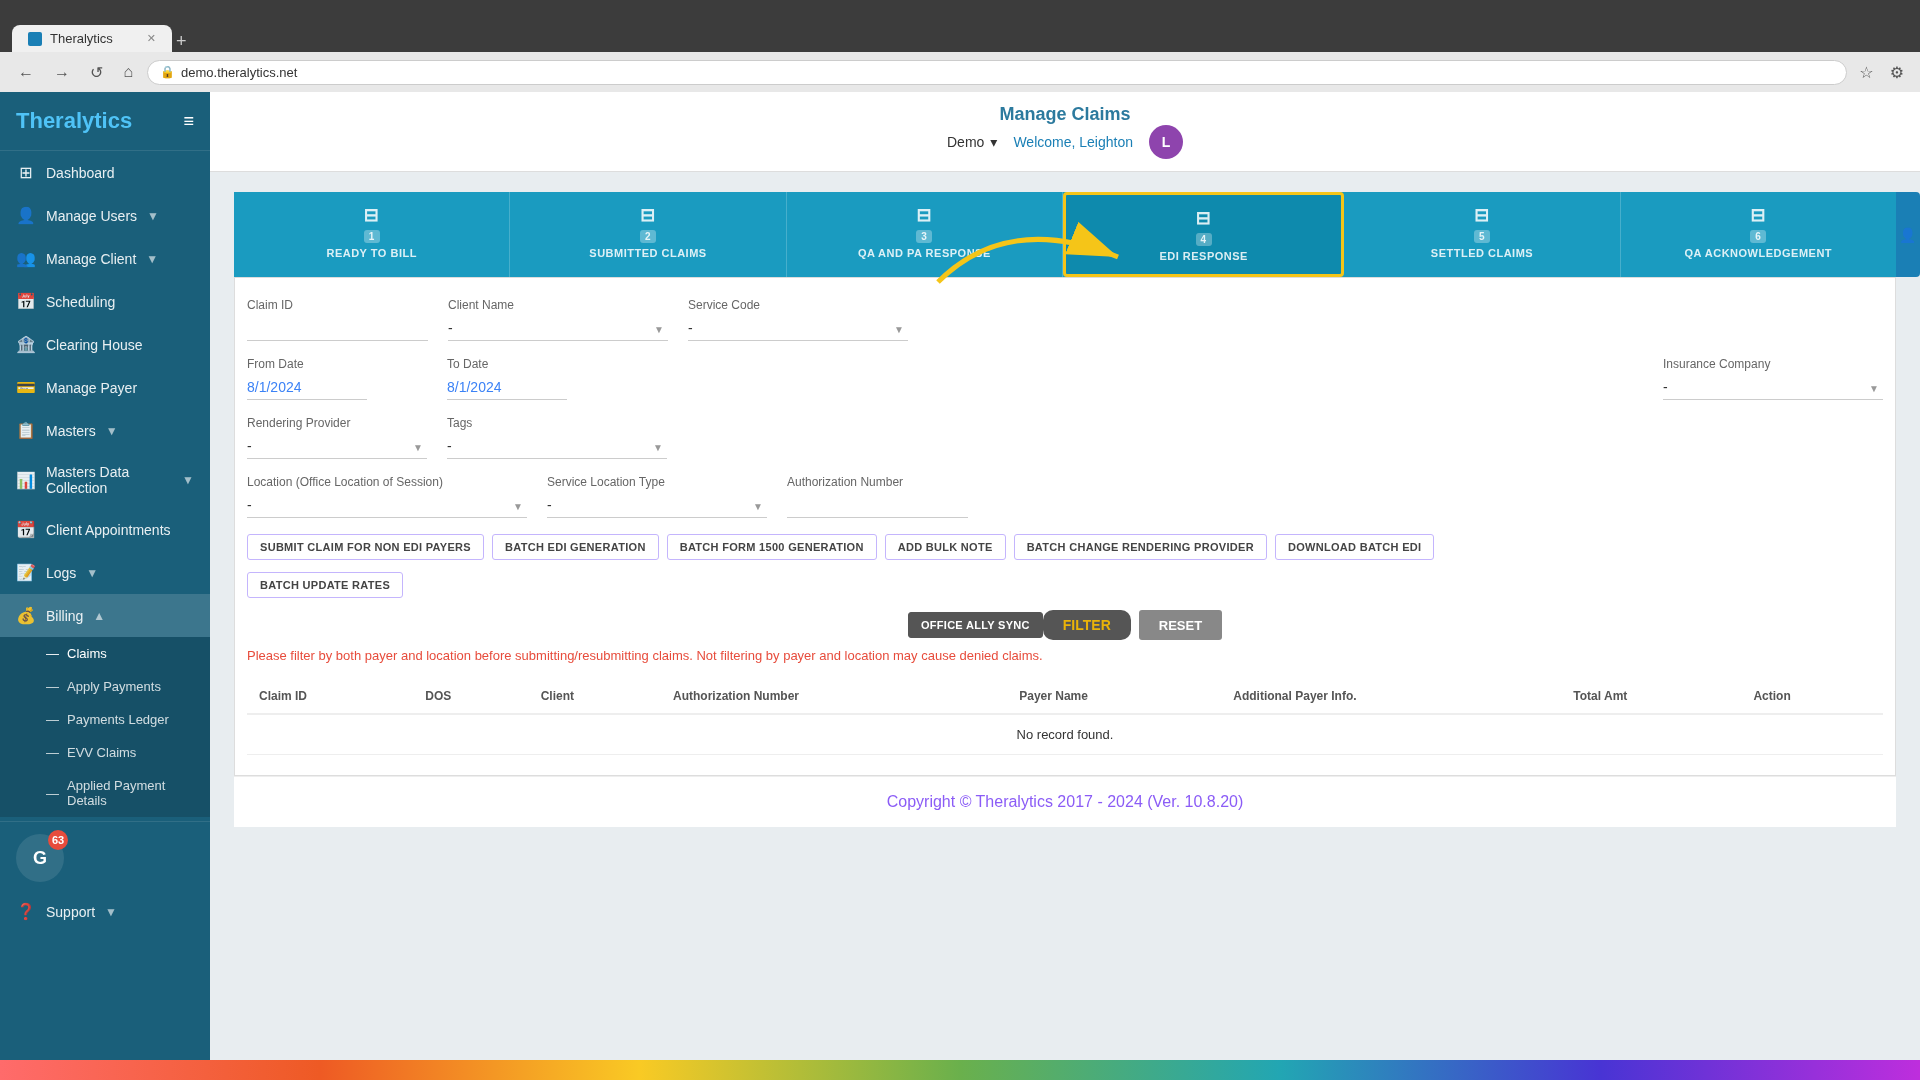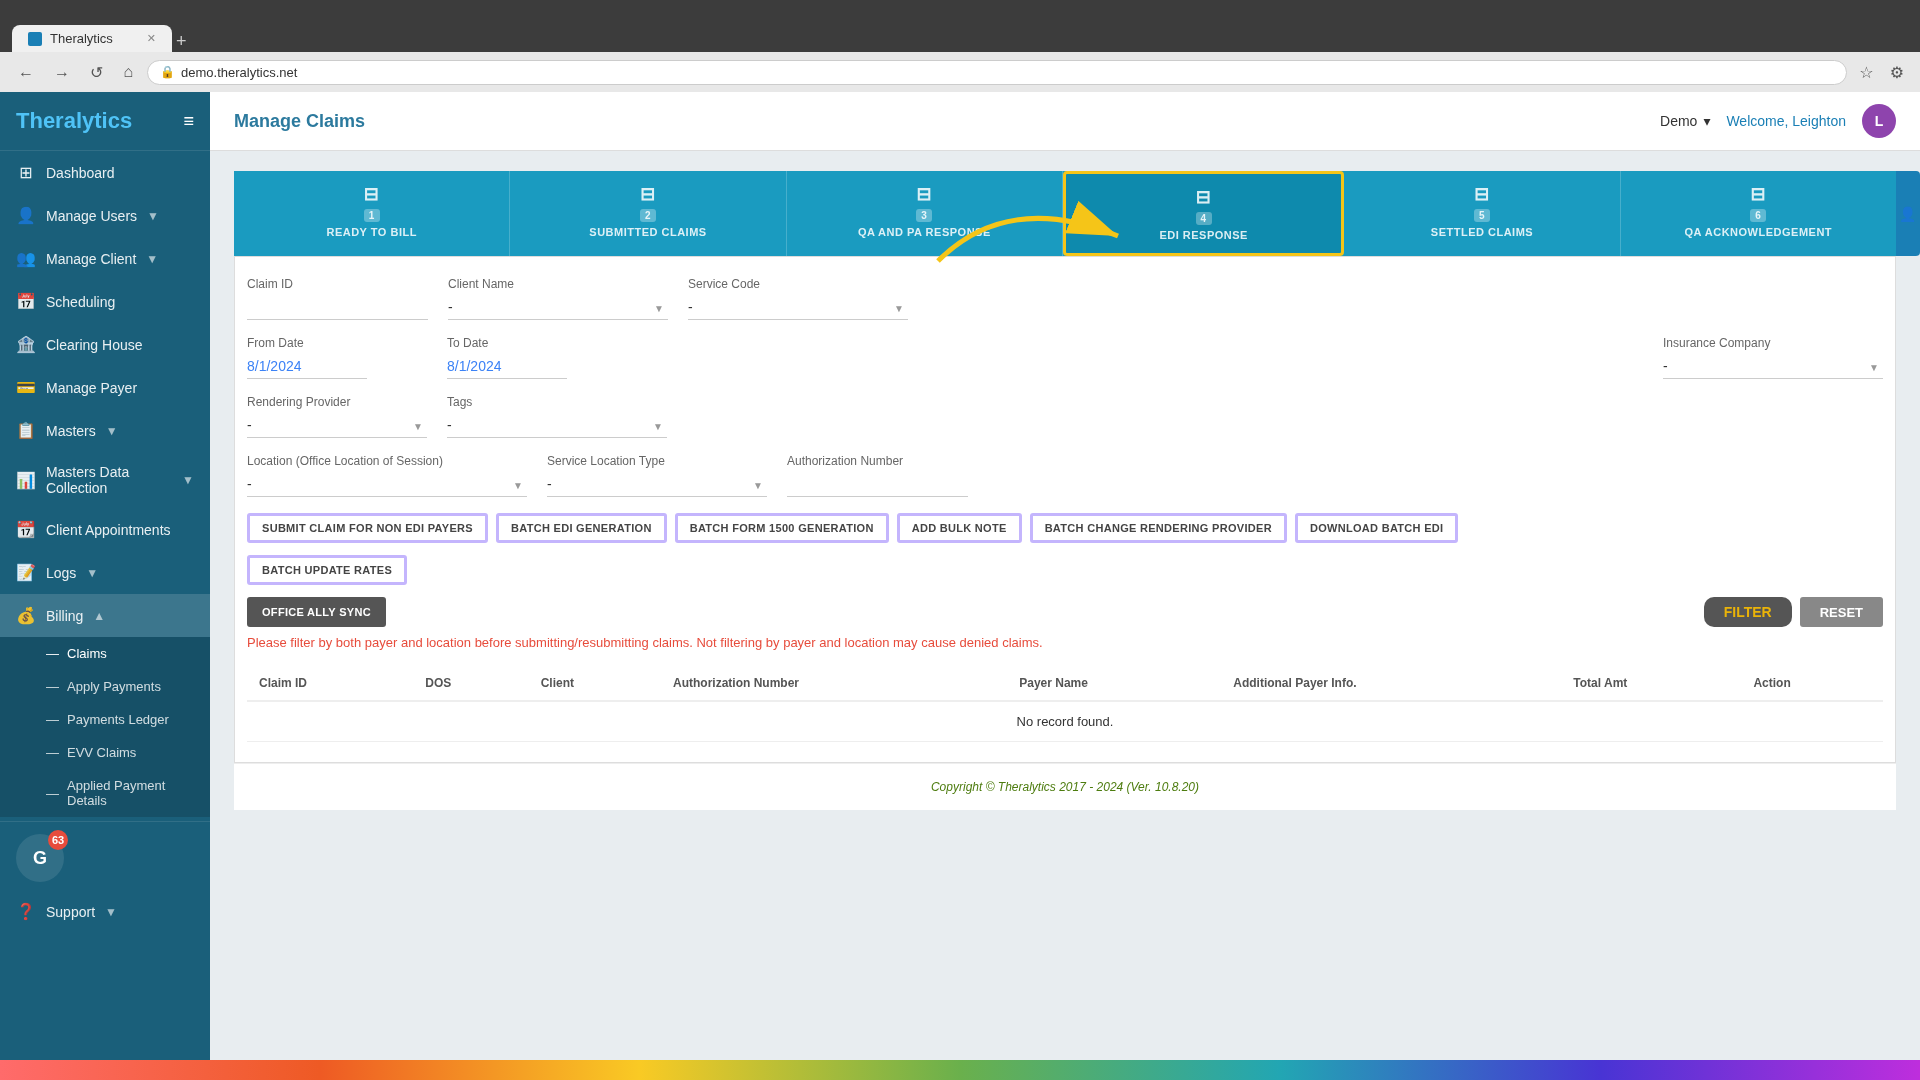--- a/index.html
+++ b/index.html
@@ -39,21 +39,21 @@
     .sidebar-sub-item { padding: 9px 16px 9px 46px; font-size: 13px; color: rgba(255,255,255,0.8); cursor: pointer; display: flex; align-items: center; gap: 8px; }
     .sidebar-sub-item.active { color: white; font-weight: 500; }
 
     .sidebar-user-widget { margin: 12px; background: rgba(255,255,255,0.1); border-radius: 50%; width: 48px; height: 48px; display: flex; align-items: center; justify-content: center; font-size: 18px; font-weight: bold; color: white; position: relative; cursor: pointer; }
     .sidebar-user-badge { position: absolute; top: -4px; right: -4px; background: #e74c3c; color: white; border-radius: 50%; width: 20px; height: 20px; font-size: 11px; display: flex; align-items: center; justify-content: center; font-weight: bold; }
 
     
     .main { flex: 1; background: #e8edf0; overflow-y: auto; display: flex; flex-direction: column; }
 
     
-    .header-bar { background: white; padding: 12px 24px; display: flex; align-items: center; justify-content: space-between; border-bottom: 1px solid #ddd; flex-shrink: 0; }
+    .header-bar { background: white; padding: 12px 24px; display: flex; align-items: center; justify-content: space-between; border-bottom: 1px solid #ddd; flex-shrink: 0; flex-direction: column; }
     .header-title { font-size: 18px; font-weight: 600; color: #2c7a9e; }
 
     .header-right { display: flex; align-items: center; gap: 16px; }
     .demo-selector { display: flex; align-items: center; gap: 6px; font-size: 14px; color: #333; cursor: pointer; }
     .welcome-text { font-size: 14px; color: #1a7fb5; font-weight: 500; }
     .user-avatar { width: 34px; height: 34px; background: #8e44ad; border-radius: 50%; display: flex; align-items: center; justify-content: center; color: white; font-size: 14px; font-weight: bold; cursor: pointer; }
 
     
     .page-content { padding: 20px 24px; flex: 1; position: relative; }
 
@@ -72,40 +72,40 @@
     .filter-label { font-size: 12px; color: #666; font-weight: 500; }
     .filter-input { border: none; border-bottom: 1px solid #ccc; padding: 4px 0; font-size: 14px; color: #333; background: none; outline: none; min-width: 180px; }
     .filter-input::placeholder { color: #bbb; }
     .filter-select { border: none; border-bottom: 1px solid #ccc; padding: 4px 0; font-size: 14px; color: #333; background: none; outline: none; min-width: 180px; appearance: none; cursor: pointer; }
     .filter-field-with-arrow { position: relative; }
     .filter-field-with-arrow::after { content: '▼'; position: absolute; right: 4px; bottom: 6px; font-size: 10px; color: #999; pointer-events: none; }
     .date-input { border: none; border-bottom: 1px solid #ccc; padding: 4px 0; font-size: 14px; color: #3b82f6; background: none; outline: none; width: 120px; }
 
     
     .action-buttons { display: flex; flex-wrap: wrap; gap: 8px; margin-bottom: 12px; }
-    .action-btn { padding: 6px 12px; border: 3px solid #c4b5fd; background: white; border-radius: 3px; font-size: 11px; font-weight: 600; color: #444; cursor: pointer; text-transform: uppercase; letter-spacing: 0.3px; }
+    .action-btn { padding: 6px 12px; border: 1px solid #c4b5fd; background: white; border-radius: 3px; font-size: 11px; font-weight: 600; color: #444; cursor: pointer; text-transform: uppercase; letter-spacing: 0.3px; }
     .action-btn.dark { background: #555; color: white; border-color: #555; }
 
     
-    .filter-controls { display: flex; align-items: center; justify-content: space-between; margin-bottom: 8px; }
+    .filter-controls { display: flex; align-items: center; justify-content: center; margin-bottom: 8px; }
     .filter-reset-btns { display: flex; gap: 8px; }
     .filter-btn { padding: 7px 20px; background: #555; color: #eab308; border: none; border-radius: 10px; font-size: 14px; font-weight: 600; cursor: pointer; }
     .reset-btn { padding: 7px 20px; background: #888; color: white; border: none; border-radius: 3px; font-size: 13px; font-weight: 600; cursor: pointer; }
 
     
     .warning-text { color: #e74c3c; font-size: 13px; margin-bottom: 16px; }
 
     
     .data-table { width: 100%; border-collapse: collapse; background: white; }
     .data-table th { padding: 10px 12px; text-align: left; font-size: 12px; font-weight: 600; color: #555; border-bottom: 2px solid #eee; }
     .data-table td { padding: 12px; font-size: 13px; color: #333; border-bottom: 1px solid #eee; }
     .no-record { text-align: center; padding: 40px; color: #888; font-size: 14px; }
 
     
-    .copyright { text-align: center; padding: 16px; font-size: 12px; color: #4d7c0f; background: white; border-top: 1px solid #eee; margin-top: auto; font-style: italic; }
+    .copyright { text-align: center; padding: 16px; font-size: 16px; color: #8b5cf6; background: white; border-top: 1px solid #eee; margin-top: auto; }
 
     
     .bottom-bar { height: 20px; background: linear-gradient(to right, #ff6b6b, #ee5a24, #f9ca24, #6ab04c, #22a6b3, #4834d4, #be2edd); flex-shrink: 0; }
 
     .sidebar-divider { height: 1px; background: rgba(255,255,255,0.1); margin: 4px 0; }
   </style>
 </head>
 <body>
 
 <div class="browser-chrome">

